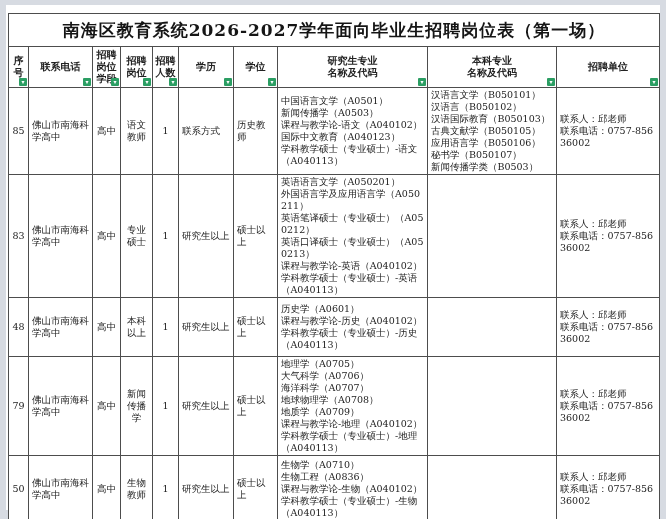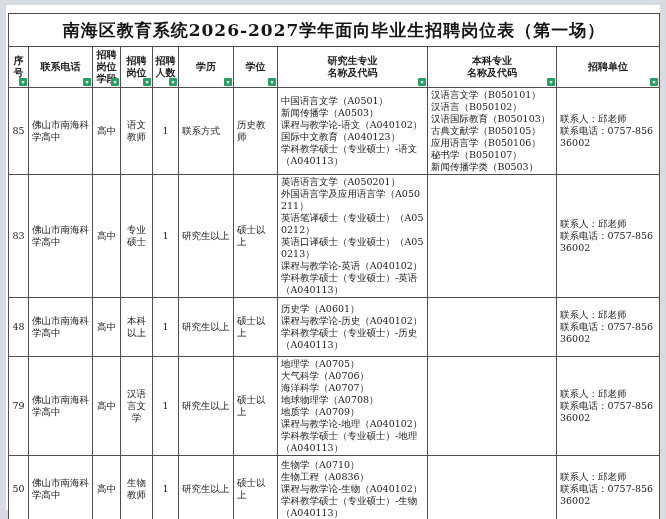--- a/index.html
+++ b/index.html
@@ -151,21 +151,21 @@
 课程与教学论-历史（A040102）
 学科教学硕士（专业硕士）-历史（A040113）</td>
           <td class="c-undergrad"></td>
           <td class="c-contact">联系人：邱老师
 联系电话：0757-85636002</td>
         </tr>
         <tr>
           <td class="c-seq">79</td>
           <td class="c-unit">佛山市南海科学高中</td>
           <td class="c-stage">高中</td>
-          <td class="c-post">汉语言文学</td>
+          <td class="c-post">新闻传播学</td>
           <td class="c-count">1</td>
           <td class="c-edu">研究生以上</td>
           <td class="c-degree">硕士以上</td>
           <td class="c-grad">地理学（A0705）
 大气科学（A0706）
 海洋科学（A0707）
 地球物理学（A0708）
 地质学（A0709）
 课程与教学论-地理（A040102）
 学科教学硕士（专业硕士）-地理（A040113）</td>

